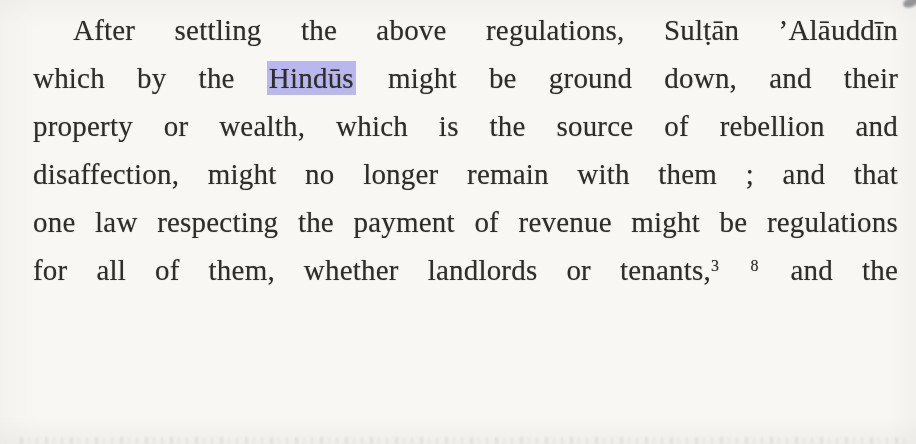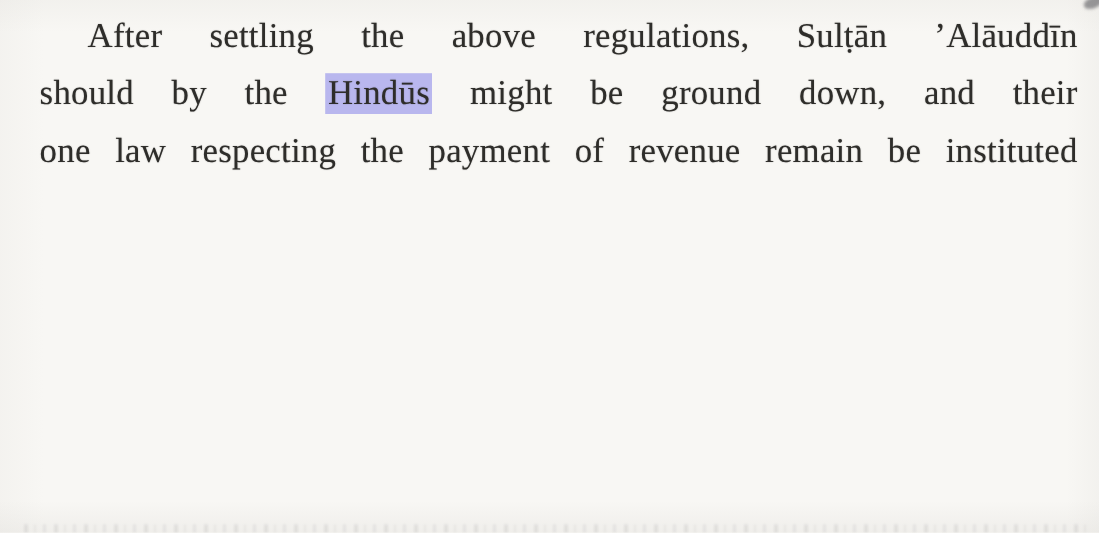--- a/index.html
+++ b/index.html
@@ -79,25 +79,28 @@
   }
 </style>
 </head>
 <body>
 
 <div class="scan-page">
 
   <div class="text-line indented">After settling the above regulations, Sulṭān ’Alāuddīn</div>
 
 
-  <div class="text-line"><span>should by the</span> <span class="highlight-word">Hindūs</span> <span>might be ground down, and their</span></div>
+  <div class="text-line"><span>which by the</span> <span class="highlight-word">Hindūs</span> <span>might be ground down, and their</span></div>
 
+  <div class="text-line">property or wealth, which is the source of rebellion and</div>
 
+  <div class="text-line">disaffection, might no longer remain with them ; and that</div>
 
-  <div class="text-line">one law respecting the payment of revenue remain be instituted</div>
+  <div class="text-line">one law respecting the payment of revenue might be regulations</div>
 
+  <div class="text-line"><span>for all of them, whether landlords or tenants,</span><sup class="footnote-sup">3 8</sup> <span>and the</span></div>
 
 
 
   <div class="cropped-next-line"></div>
   <div class="corner-smudge"></div>
 
 </div>
 
 </body></html>

